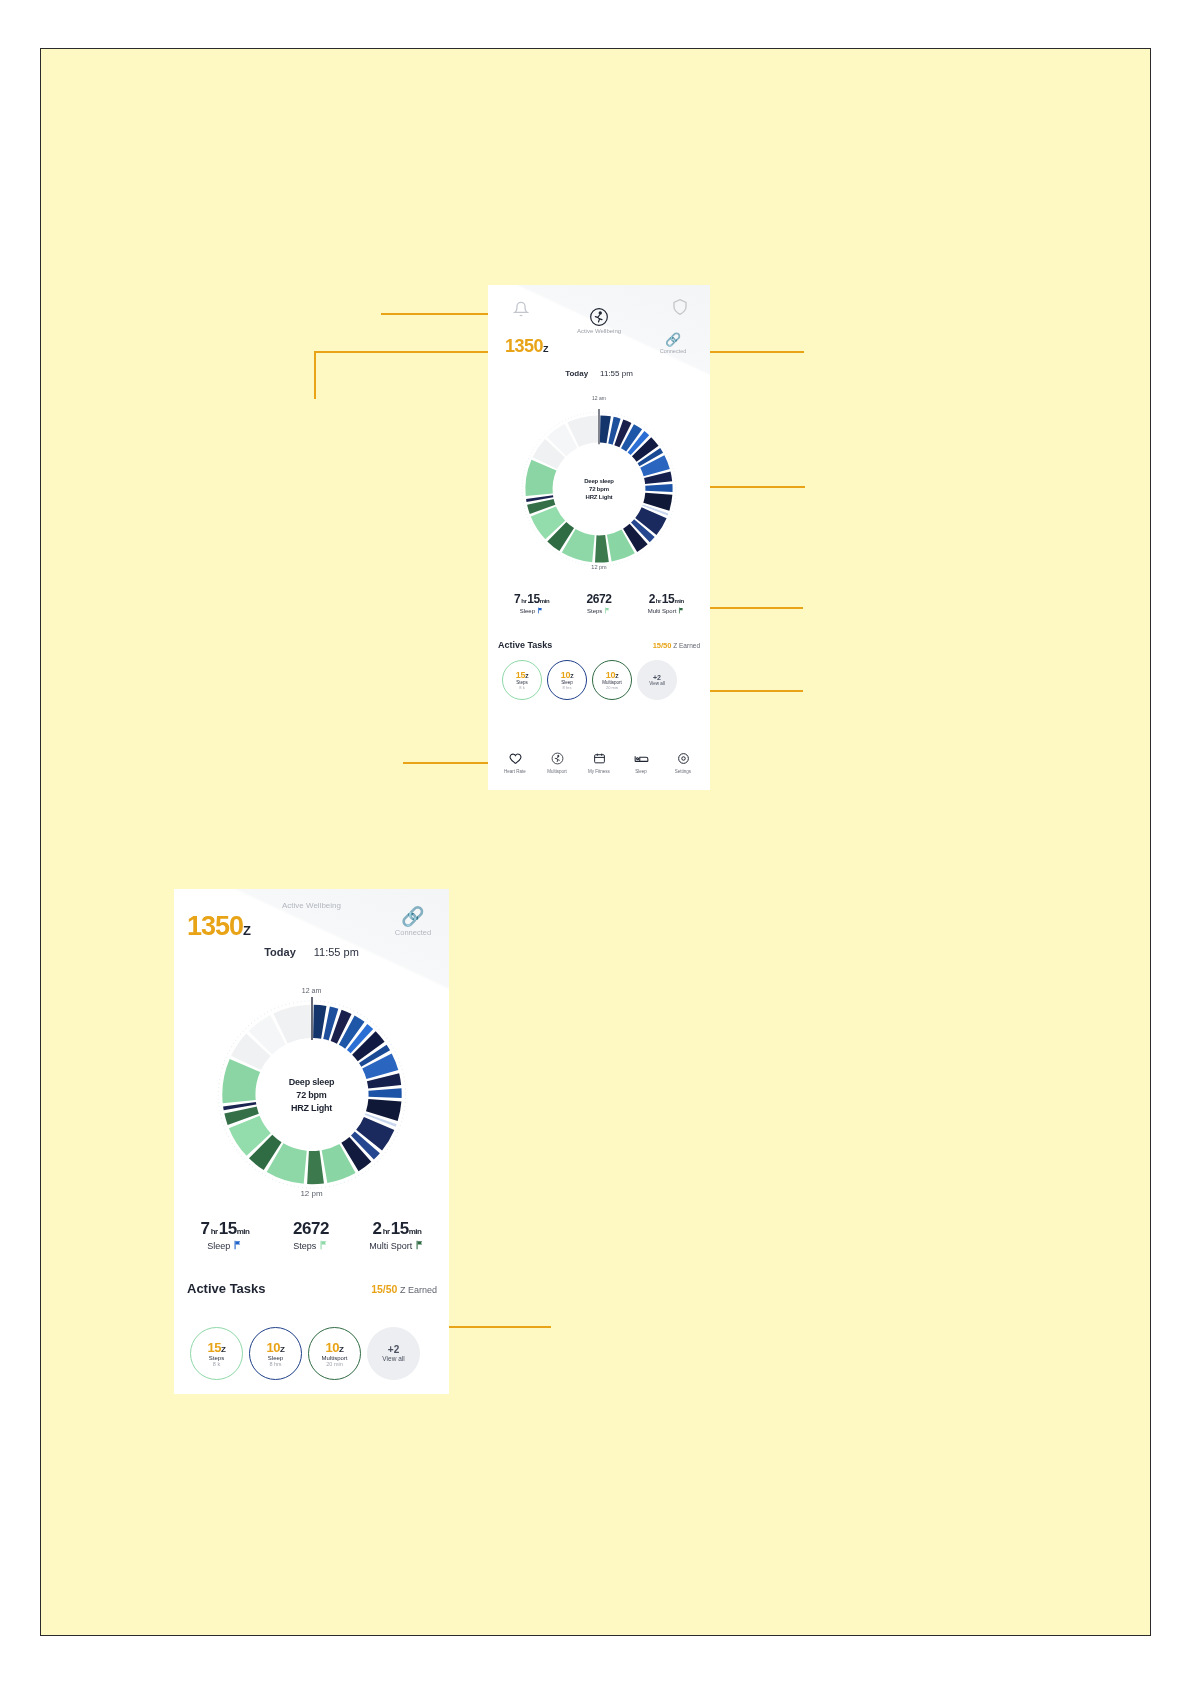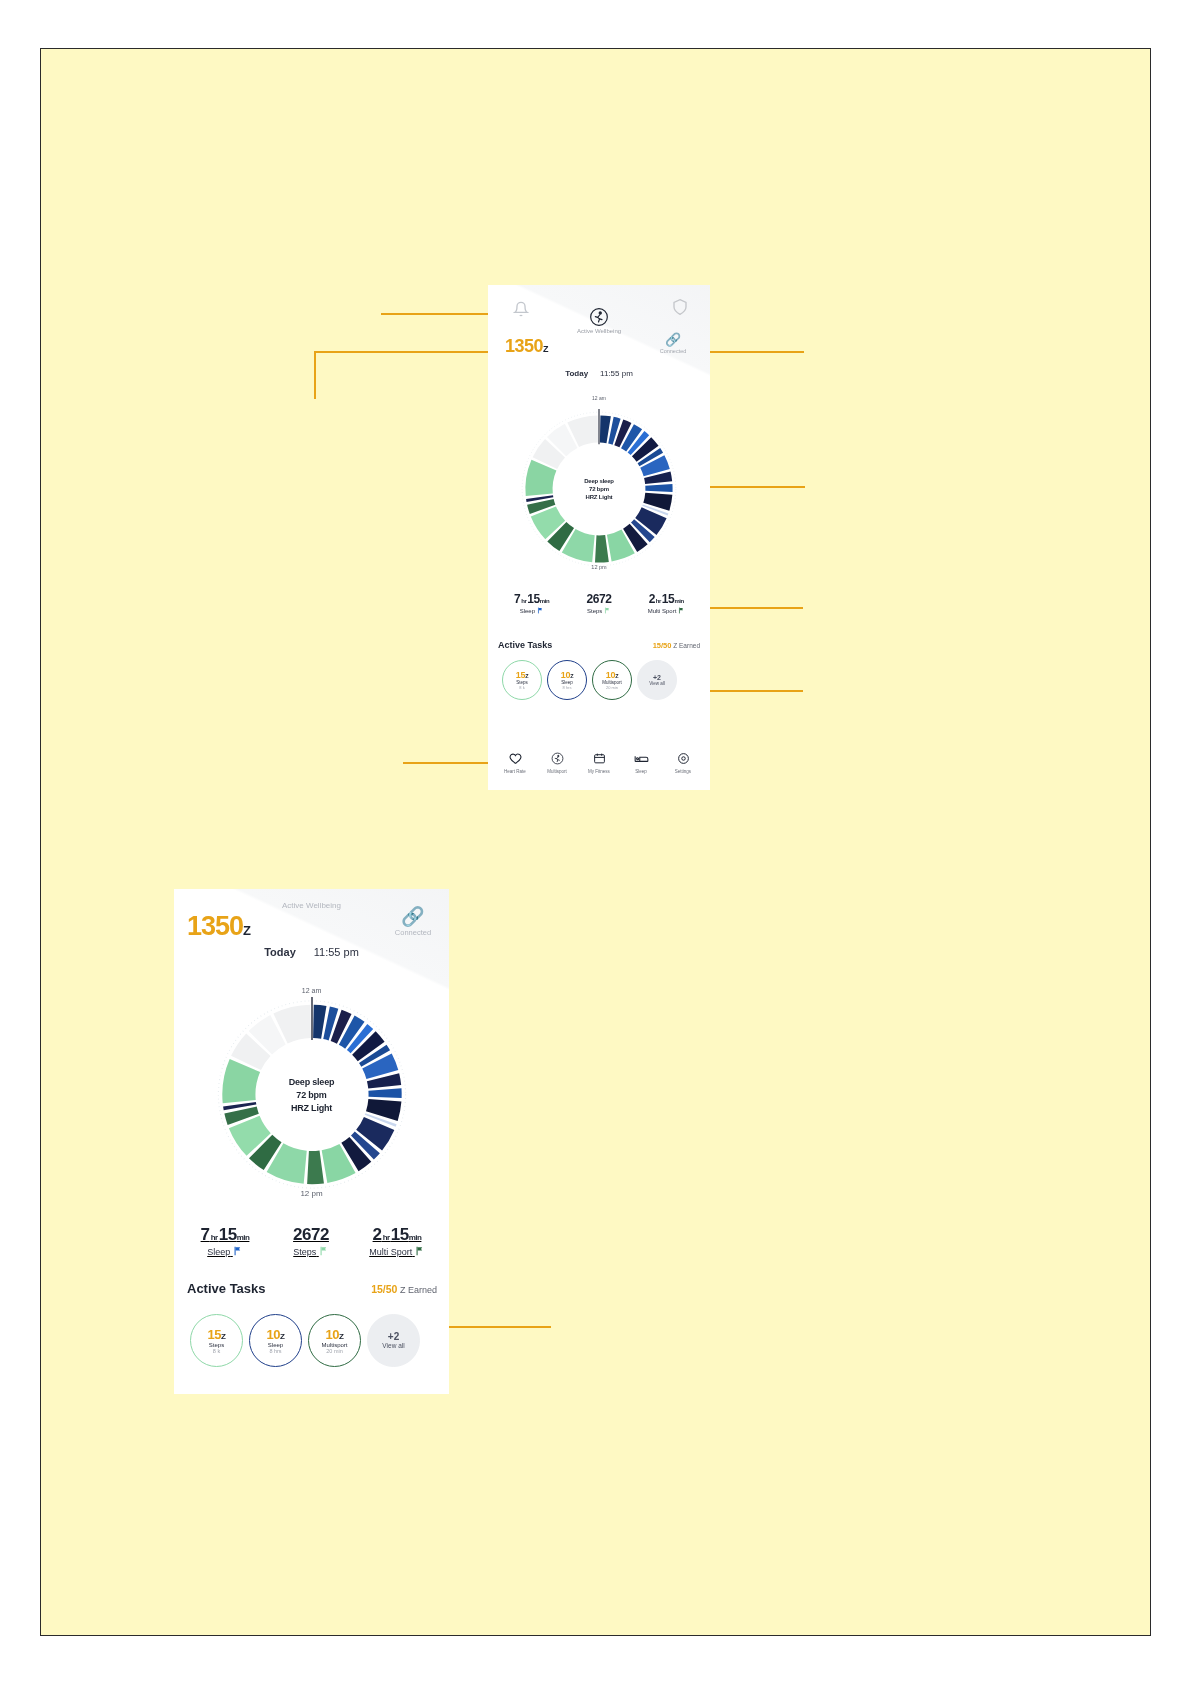--- a/index.html
+++ b/index.html
@@ -174,36 +174,36 @@
   #mock-large .ring-bot-label-l {
     position: absolute; left: 50%; transform: translateX(-50%);
     bottom: -4px; font-size: 8px; color: #5a5f6b;
   }
   #mock-large .ring-center-l {
     position: absolute; left: 50%; top: 117px; transform: translate(-50%,-50%);
     text-align: center; font-size: 9px; color: #1d2330;
     line-height: 1.45; font-weight: 700; letter-spacing: -.2px;
   }
   #mock-large .stats-l {
-    position: absolute; left: 8px; top: 329px; width: 258px; height: 46px;
-    display: flex; align-items: center; text-decoration: underline;
+    position: absolute; left: 8px; top: 316px; width: 258px; height: 46px;
+    display: flex; align-items: flex-end;
   }
   #mock-large .stat-l { flex: 1; text-align: center; }
   #mock-large .stat-l .v { font-size: 17px; font-weight: 800; color: #1d2330; letter-spacing: -.5px; }
   #mock-large .stat-l .v i { font-style: normal; font-size: 8px; font-weight: 700; }
   #mock-large .stat-l .k { font-size: 9px; color: #2c3140; margin-top: 1px; }
   #mock-large .tasks-hd-l {
     position: absolute; left: 13px; top: 392px; width: 250px;
     display: flex; justify-content: space-between; align-items: baseline;
   }
   #mock-large .tasks-hd-l .t { font-size: 13px; font-weight: 800; color: #1d2330; }
   #mock-large .tasks-hd-l .e { font-size: 9px; color: #60646f; margin-left: 8px; }
   #mock-large .tasks-hd-l .e b { color: #e8a317; font-size: 10.5px; }
   #mock-large .tasks-row-l {
-    position: absolute; left: 16px; top: 422px; width: 244px; height: 58px;
+    position: absolute; left: 16px; top: 435px; width: 244px; height: 58px;
     display: flex; gap: 6px; align-items: center;
   }
   #mock-large .tcircle-l {
     width: 53px; height: 53px; border-radius: 50%;
     background: #fff; border: 1.4px solid #dfe2e7;
     display: flex; flex-direction: column; align-items: center; justify-content: center;
   }
   #mock-large .tcircle-l .n { font-size: 13px; font-weight: 800; color: #e8a317; letter-spacing: -.4px; }
   #mock-large .tcircle-l .n i { font-style: normal; font-size: 8px; color: #1d2330; }
   #mock-large .tcircle-l .l { font-size: 6px; color: #2c3140; }

